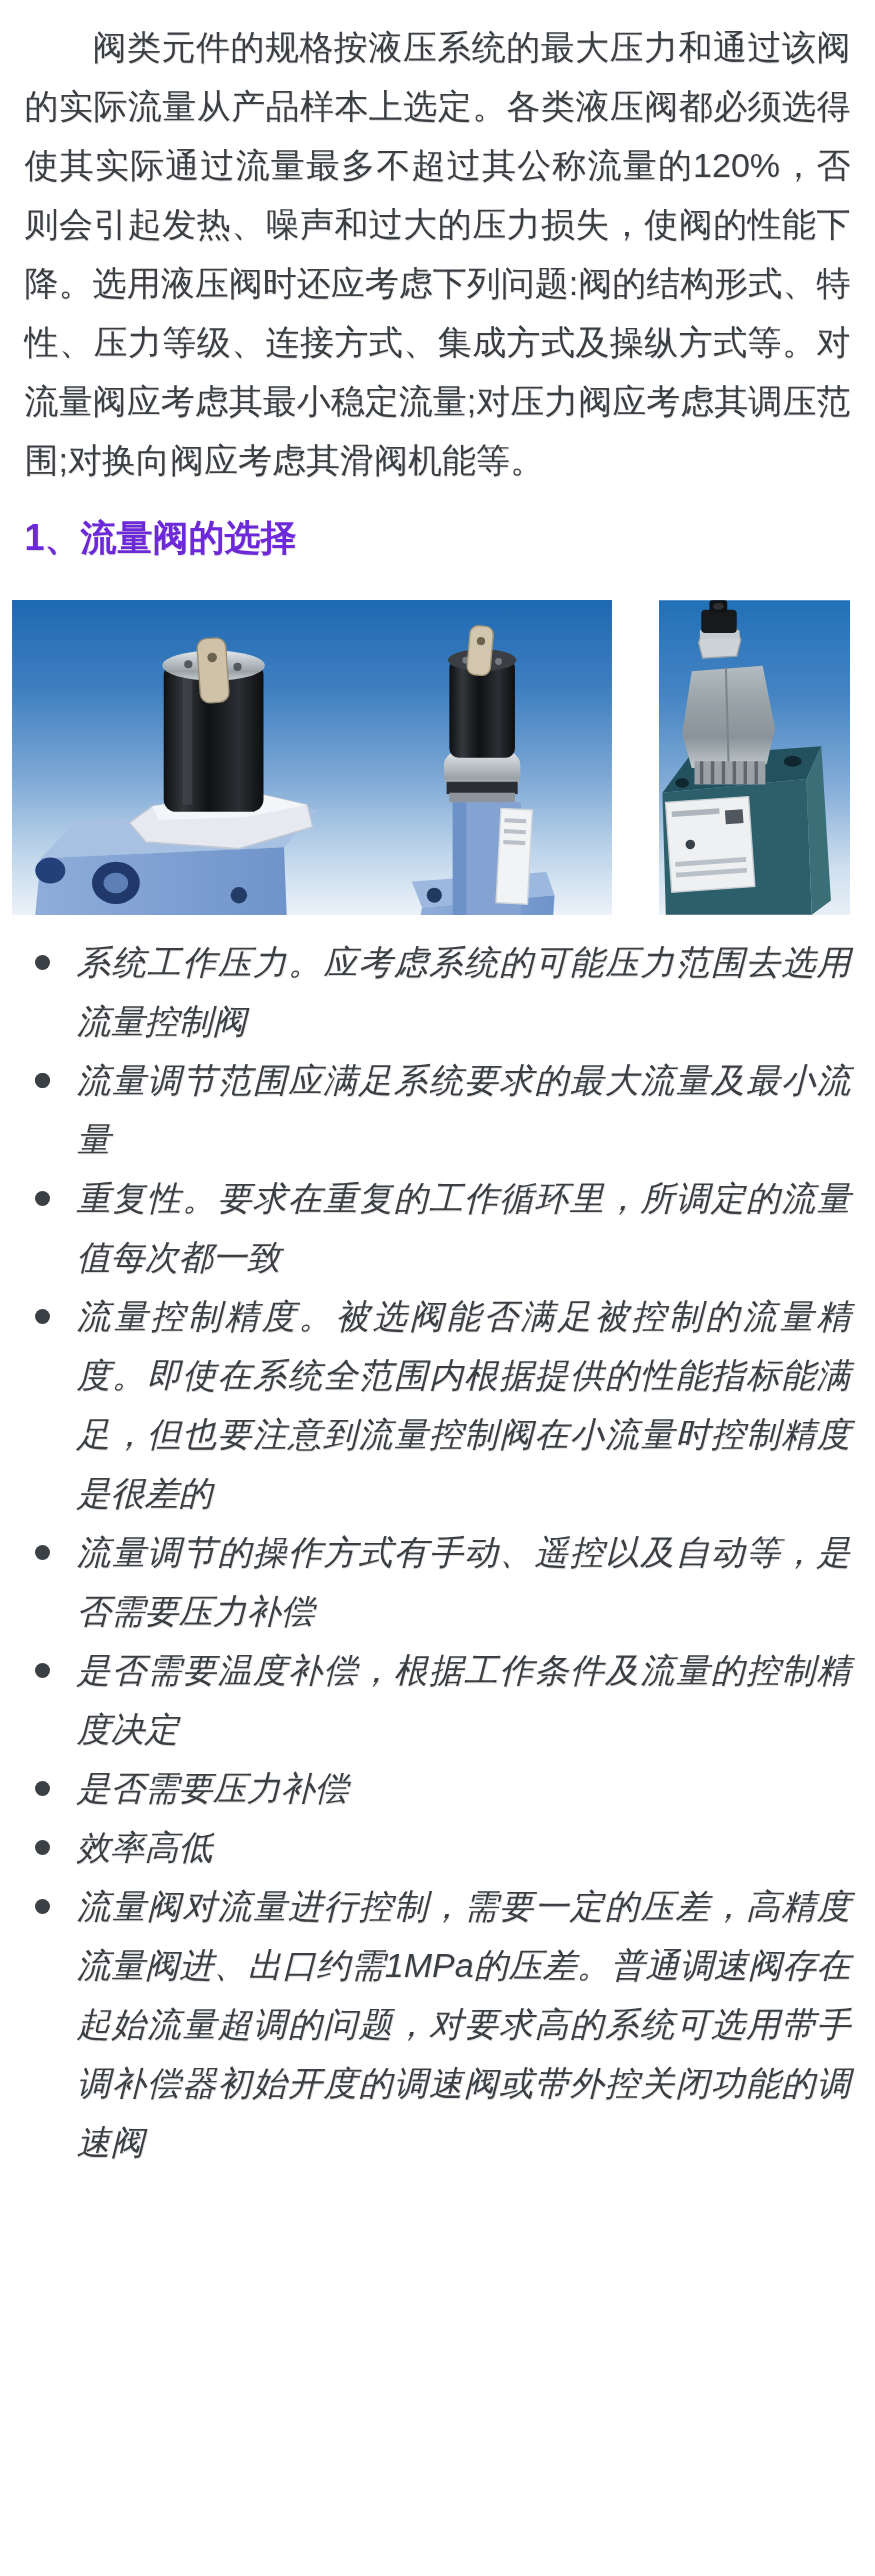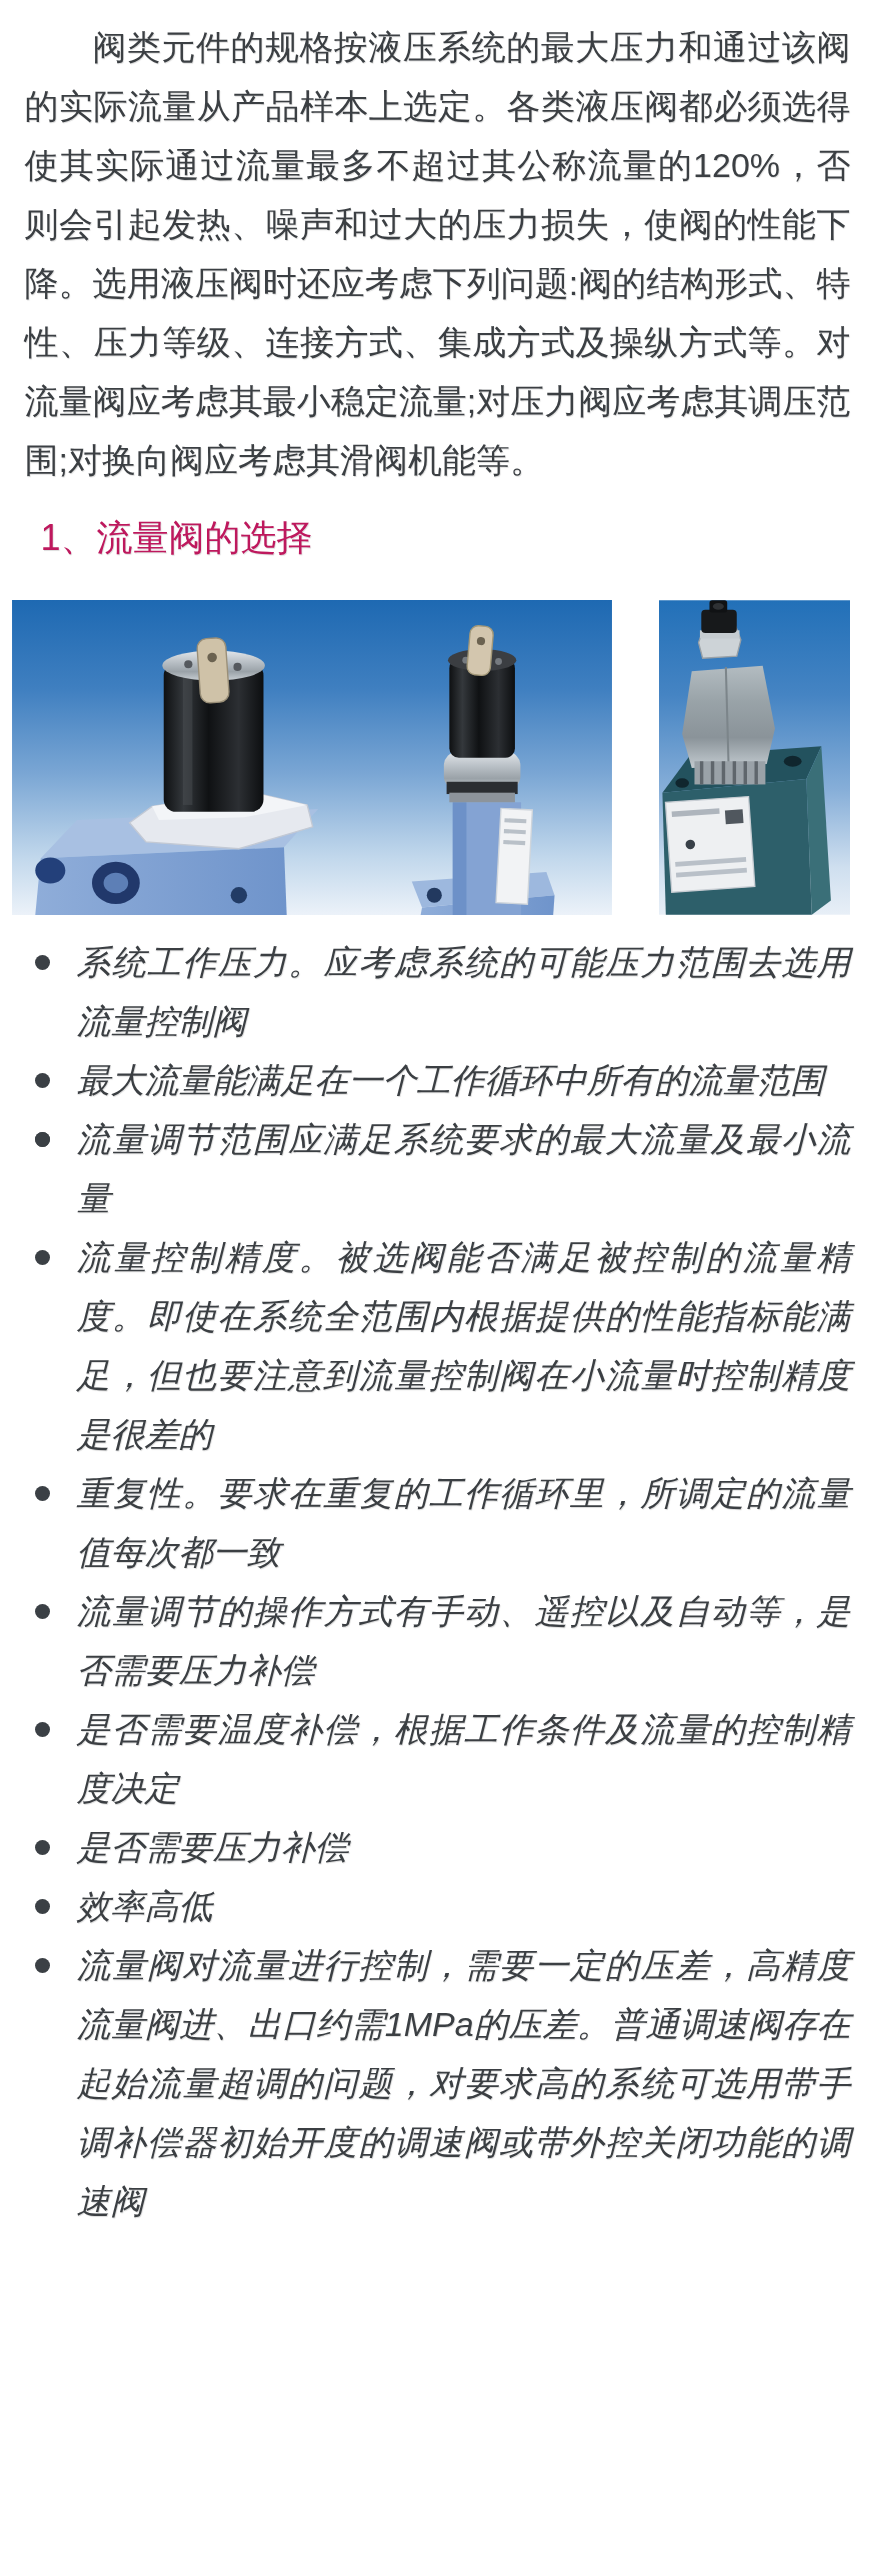--- a/index.html
+++ b/index.html
@@ -11,23 +11,23 @@
   }
   .content{padding:0 24.6px;}
   .paragraph{
     margin:18px 0 0 0;
     font-size:34px;line-height:59px;
     text-align:justify;text-indent:2em;
     color:#3b3f43;
     text-shadow:0.7px 0.7px 0.7px rgba(130,130,130,0.28);
   }
   .heading{
-    margin:27px 0 0 16px;
-    font-size:36px;line-height:42px;font-weight:normal;
-    color:#be185d;
+    margin:27px 0 0 0;
+    font-size:36px;line-height:42px;font-weight:bold;
+    color:#6d28d9;
     text-shadow:0.7px 0.7px 0.7px rgba(120,120,120,0.25);
   }
   .figure{
     margin-top:41px;
     padding-left:11.6px;
     display:flex;gap:47px;align-items:flex-start;
   }
   .panel{display:block;}
   .criteria-list{
     list-style:none;
@@ -192,42 +192,38 @@
 </div>
 
 <div class="content">
   <ul class="criteria-list">
 
       <li>
         <span class="dot"></span>
         <span>系统工作压力。应考虑系统的可能压力范围去选用流量控制阀</span>
       </li>
 
-      <li>
-        <span class="dot"></span>
-        <span>最大流量能满足在一个工作循环中所有的流量范围</span>
-      </li>
 
       <li>
         <span class="dot"></span>
       </li>
 
       <li>
         <span class="dot"></span>
         <span>流量调节范围应满足系统要求的最大流量及最小流量</span>
       </li>
 
       <li>
         <span class="dot"></span>
+        <span>重复性。要求在重复的工作循环里，所调定的流量值每次都一致</span>
+      </li>
+
+      <li>
+        <span class="dot"></span>
         <span>流量控制精度。被选阀能否满足被控制的流量精度。即使在系统全范围内根据提供的性能指标能满足，但也要注意到流量控制阀在小流量时控制精度是很差的</span>
-      </li>
-
-      <li>
-        <span class="dot"></span>
-        <span>重复性。要求在重复的工作循环里，所调定的流量值每次都一致</span>
       </li>
 
       <li>
         <span class="dot"></span>
         <span>流量调节的操作方式有手动、遥控以及自动等，是否需要压力补偿</span>
       </li>
 
       <li>
         <span class="dot"></span>
         <span>是否需要温度补偿，根据工作条件及流量的控制精度决定</span>

